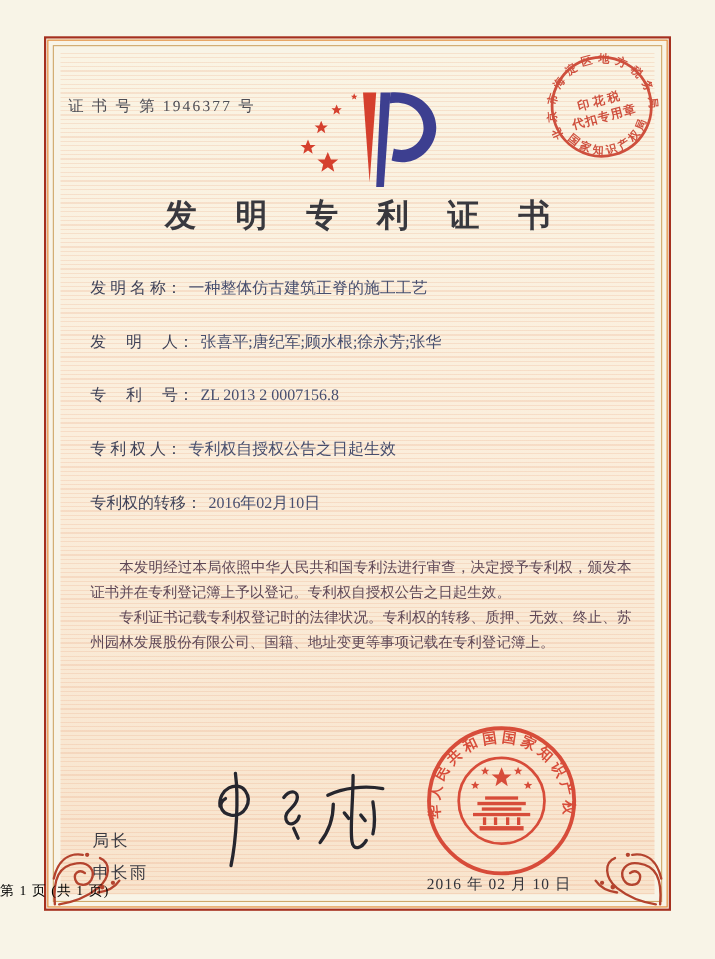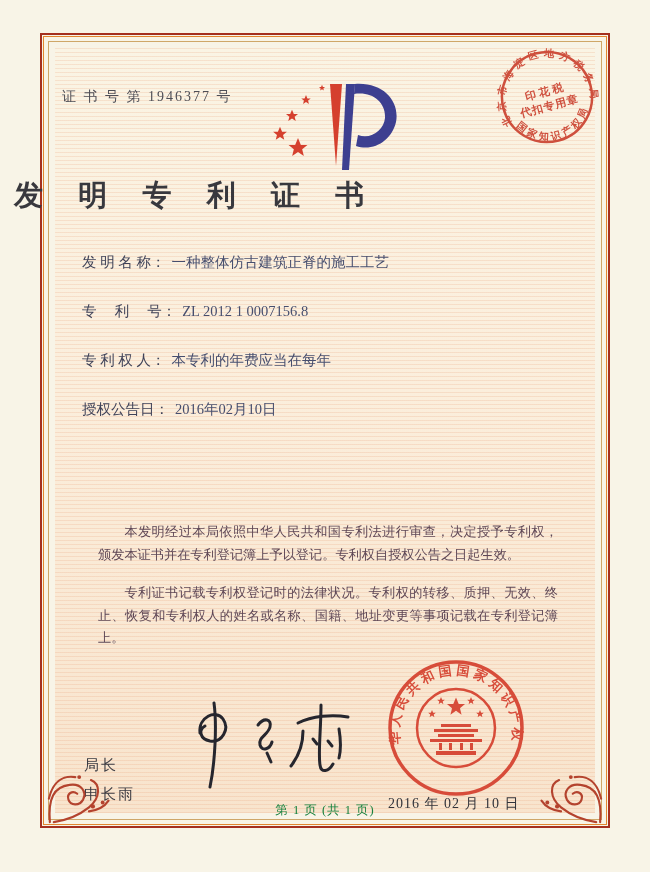--- a/index.html
+++ b/index.html
@@ -13,39 +13,39 @@
   .inner-texture{position:absolute;inset:6px;
     background:
       repeating-linear-gradient(0deg, rgba(230,150,110,0.20) 0px, rgba(230,150,110,0.20) 1px, rgba(255,255,255,0) 1px, rgba(255,255,255,0) 4px),
       linear-gradient(180deg,#faf4e4 0%,#fbeedc 45%,#f8e4cd 100%);
   }
 
   
   .cert-number{position:absolute;left:62px;top:88px;font-size:14px;letter-spacing:2px;color:#4e4e56;}
   .logo{position:absolute;left:258px;top:78px;width:140px;height:95px;}
   .tax-stamp{position:absolute;left:486px;top:36px;width:122px;height:122px;transform:rotate(-15deg);opacity:.88;}
-  .title{position:absolute;left:0;top:176px;width:650px;font-size:29px;font-weight:600;
+  .title{position:absolute;left:0;top:176px;width:650px;text-align:center;font-size:29px;font-weight:600;
          letter-spacing:14px;text-indent:14px;color:#38383e;}
 
   
   .fields{position:absolute;left:82px;top:240px;width:500px;}
   .field-row{height:49px;line-height:45px;font-size:14.5px;white-space:nowrap;}
   .field-label{color:#3f4258;}
   .field-value{color:#474e6e;margin-left:6px;}
 
   
   .body-text{position:absolute;left:82px;top:505px;width:492px;font-size:13.2px;line-height:22.5px;color:#5e4756;text-align:justify;}
-  .body-text p{margin:16px;text-indent:2em;}
+  .body-text p{margin:0;text-indent:2em;}
 
   
   .signer{position:absolute;left:84px;top:751px;font-size:15px;line-height:29px;color:#3a3a42;letter-spacing:2px;}
   .signature{position:absolute;left:170px;top:695px;width:200px;height:100px;}
   .office-seal{position:absolute;left:380px;top:652px;width:152px;height:152px;opacity:.92;}
   .issue-date{position:absolute;left:388px;top:795px;font-size:14px;letter-spacing:1px;color:#33333a;z-index:5;}
-  .page-footer{position:absolute;left:0;top:802px;width:650px;text-align:center;font-size:12.5px;color:#15803d;letter-spacing:1px;}
+  .page-footer{position:absolute;left:0;top:802px;width:650px;font-size:12.5px;color:#000000;letter-spacing:1px;}
   .ornament{position:absolute;width:88px;height:88px;}
   .ornament.left{left:44px;top:738px;}
   .ornament.right{left:518px;top:738px;transform:scaleX(-1);}
 </style>
 </head>
 <body>
 
 <div class="page">
 
   <div class="frame">
@@ -89,33 +89,36 @@
     <text x="0" y="13" font-size="11" fill="#c93a28" text-anchor="middle" letter-spacing="1" font-weight="bold">代扣专用章</text>
   </svg>
 
   <div class="title">发 明 专 利 证 书</div>
 
   <div class="fields">
     <div class="field-row">
       <span class="field-label">发 明 名 称：</span><span class="field-value">一种整体仿古建筑正脊的施工工艺</span>
     </div>
     <div class="field-row">
-      <span class="field-label">专　 利　 号：</span><span class="field-value">ZL 2012 1 0007156.8</span>
+      <span class="field-label">发　 明　 人：</span><span class="field-value">张喜平;唐纪军;顾水根;徐永芳;张华</span>
     </div>
     <div class="field-row">
-      <span class="field-label">专 利 权 人：</span><span class="field-value">本专利的年费应当在每年</span>
+      <span class="field-label">专　 利　 号：</span><span class="field-value">ZL 2013 2 0007156.8</span>
     </div>
     <div class="field-row">
-      <span class="field-label">授权公告日：</span><span class="field-value">2016年02月10日</span>
+      <span class="field-label">专 利 权 人：</span><span class="field-value">专利权自授权公告之日起生效</span>
+    </div>
+    <div class="field-row">
+      <span class="field-label">专利权的转移：</span><span class="field-value">2016年02月10日</span>
     </div>
   </div>
 
   <div class="body-text">
     <p>本发明经过本局依照中华人民共和国专利法进行审查，决定授予专利权，颁发本证书并在专利登记簿上予以登记。专利权自授权公告之日起生效。</p>
-    <p>专利证书记载专利权登记时的法律状况。专利权的转移、质押、无效、终止、恢复和专利权人的姓名或名称、国籍、地址变更等事项记载在专利登记簿上。</p>
+    <p>专利证书记载专利权登记时的法律状况。专利权的转移、质押、无效、终止、苏州园林发展股份有限公司、国籍、地址变更等事项记载在专利登记簿上。</p>
   </div>
 
   <div class="signer">
     <div>局长</div>
     <div>申长雨</div>
   </div>
 
   <svg class="signature" viewBox="0 0 200 100">
     <g fill="none" stroke="#26262e" stroke-width="3" stroke-linecap="round" stroke-linejoin="round">
       <path d="M30,38 C28,22 46,14 53,24 C60,34 52,48 40,46 C30,44 28,35 35,31"></path>

